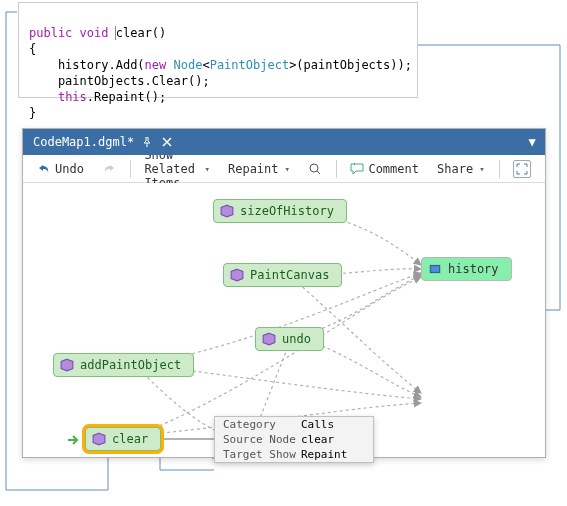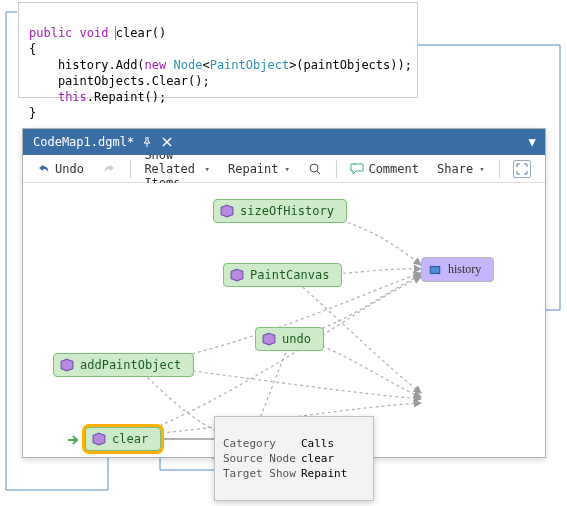--- a/index.html
+++ b/index.html
@@ -93,41 +93,41 @@
     position:absolute;
     border-radius:4px;
     padding:4px 12px 4px 26px;
     border:1px solid;
     font-size:12px;
     display:flex; align-items:center;
     min-height:20px;
     text-align:right;
   }
   .node.green { background:#cdebc9; border-color:#7fbf77; color:#1b5e20; }
-  .node.grey  { background:#c4b5fd; border-color:#b8b8b8; color:#333;font-family:Liberation Serif, serif; }
+  .node.grey  { background:#86efac; border-color:#b8b8b8; color:#333; }
   .node.selected { box-shadow:0 0 0 3px #ffb000; }
   .node .nicon {
     position:absolute; left:6px; top:50%; transform:translateY(-50%);
     width:14px; height:14px;
   }
   .cube { width:12px; height:12px; }
   .cube svg, .field svg { display:block; }
   .start-arrow {
     position:absolute;
     width:14px; height:14px;
     color:#4caf50;
   }
   
   .tooltip {
     position:absolute;
     left:214px; top:416px;
     width:160px; border:1px solid #c0c0c0;
     background:#f3f3f3;
     font-size:11px;
-    padding:19px 0;
+    padding:0 0;
     box-shadow: 0 2px 6px rgba(0,0,0,.2);
   }
   .tooltip .row{ display:flex; padding:1px 8px; }
   .tooltip .k { width:78px; color:#555; }
   .tooltip .v { color:#000; }
   
   svg.connectors { position:absolute; left:0; top:0; pointer-events:none; }
 </style>
 </head>
 <body>

